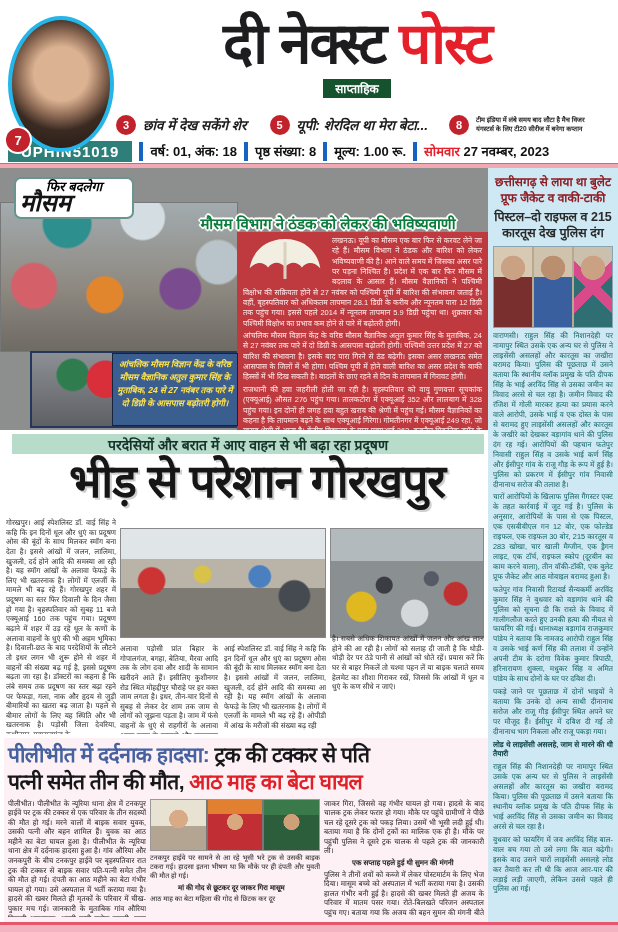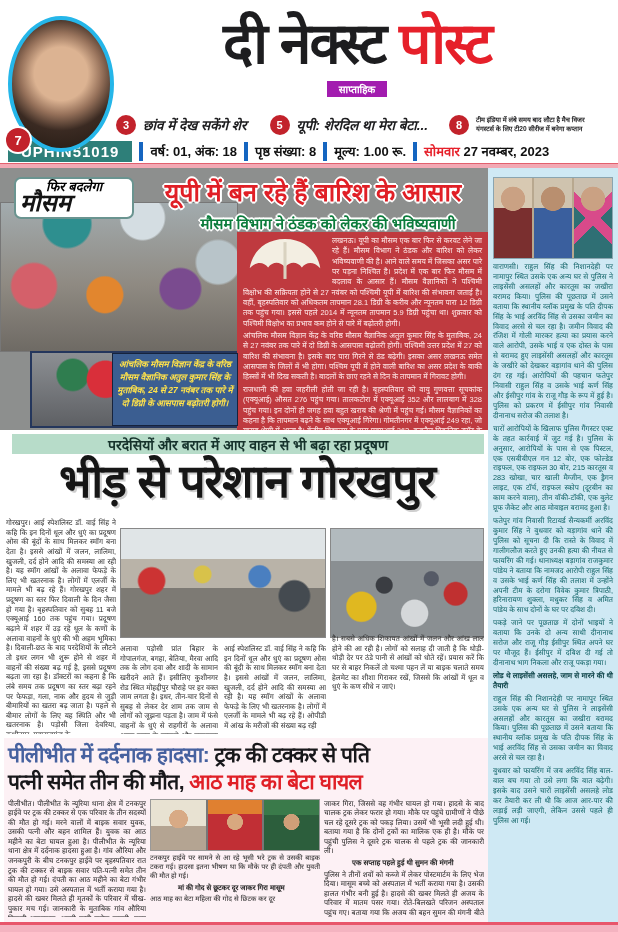--- a/index.html
+++ b/index.html
@@ -11,21 +11,21 @@
   .portrait { left:8px; top:16px; width:106px; height:136px; border-radius:50%;
     border:4px solid #25b6e9; z-index:3;
     background:radial-gradient(circle at 50% 42%, #dcb392 0 30%, #96715a 46%, #3a2a22 64%, #221912 100%); }
   .badge { display:inline-flex; align-items:center; justify-content:center;
     width:20px; height:20px; border-radius:50%; background:#c2222b; color:#fff;
     font-size:11px; font-weight:bold; flex:0 0 auto; }
   .badge.big { position:absolute; left:-6px; bottom:-4px; width:24px; height:24px; font-size:13px; box-shadow:0 0 0 2px #fff; }
   .title-wrap { left:118px; top:8px; width:478px; text-align:center; }
   .title-wrap h1 { font-size:57px; font-weight:900; letter-spacing:-2px; line-height:1.25; white-space:nowrap; }
   .t-black { color:#1d1d1f; } .t-red { color:#e6202a; }
-  .weekly { display:inline-block; background:#a21caf; color:#fff; font-size:10px; font-weight:bold;
+  .weekly { display:inline-block; background:#14532d; color:#fff; font-size:12px; font-weight:bold;
     padding:1px 12px; margin-top:-8px; }
   .teasers { left:116px; top:112px; width:500px; height:26px; display:flex; align-items:center; gap:7px; }
   .tz-text { font-size:13.5px; font-weight:bold; font-style:italic; color:#1d1d1f; white-space:nowrap; }
   .tz-small { font-size:6.6px; font-weight:bold; line-height:1.35; color:#1d1d1f; }
   .infobar { left:0; top:139px; width:618px; height:24px; display:flex; align-items:center; }
   .reg { background:#2e7f79; color:#fff; font-size:15px; font-weight:bold; letter-spacing:1px;
     padding:2px 13px; margin-left:8px; }
   .sep { width:4px; height:19px; background:#1565c0; margin:0 7px; flex:0 0 auto; }
   .info { font-size:13px; font-weight:bold; color:#111; white-space:nowrap;text-align:right; }
   .day { color:#e6202a; }
@@ -80,21 +80,21 @@
         linear-gradient(45deg,rgba(0,0,0,0) 0 44%,#d84a8a 44% 56%,rgba(0,0,0,0) 56%),
         linear-gradient(-45deg,rgba(0,0,0,0) 0 44%,#d84a8a 44% 56%,rgba(0,0,0,0) 56%),
         linear-gradient(180deg,#cbbfae 0 36%,#2f6f74 36% 100%); }
   .badagaon p { font-size:7.3px; line-height:1.36; color:#0b5f63; text-align:justify; margin-bottom:3px; }
   .badagaon p.b-sub { font-weight:bold; color:#083f44; }
 
   
   .gorakhpur { left:0; top:430px; width:488px; height:308px; background:#fff; }
   .g-kicker { position:absolute; left:12px; top:4px; width:472px; height:20px; background:#b7dcc9;
     color:#15322b; font-size:14px; font-weight:bold; display:flex; align-items:center; justify-content:center; }
-  .g-headline { position:absolute; left:6px; top:23px; width:482px; text-align:center; font-size:46px;
+  .g-headline { position:absolute; left:16px; top:23px; width:482px; text-align:center; font-size:46px;
     font-weight:900; color:#161616; letter-spacing:-1px; text-shadow:2px 2px 0 #cfcfcf; line-height:1.25; }
   .g-cols { position:absolute; left:6px; top:88px; width:478px; height:216px; }
   .g-col { position:absolute; font-size:7.2px; line-height:1.34; color:#2c2c2c; text-align:justify; overflow:hidden; }
   .g-col1 { left:0; top:0; width:110px; height:216px; }
   .g-photo1 { position:absolute; left:114px; top:10px; width:206px; height:110px; border:1px solid #888;
     background:
       radial-gradient(circle at 15% 48%, #cc3333 0 7%, rgba(0,0,0,0) 8%),
       radial-gradient(circle at 40% 42%, #d8c24a 0 6%, rgba(0,0,0,0) 7%),
       radial-gradient(circle at 68% 44%, #4a7fc0 0 7%, rgba(0,0,0,0) 8%),
       radial-gradient(circle at 85% 62%, #444a50 0 8%, rgba(0,0,0,0) 9%),
@@ -165,38 +165,39 @@
     </div>
     <div class="abs pink-rule"></div>
   </header>
 
   <section class="abs weather">
     <div class="abs w-photo-crowd"></div>
     <div class="abs w-badge">
       <div class="l1">फिर बदलेगा</div>
       <div class="l2">मौसम</div>
     </div>
-    <div class="abs w-headline outline-w">यूपी में बन रहे हैं बारिश के आसार</div>
     <div class="abs w-subhead outline-w">मौसम विभाग ने ठंडक को लेकर की भविष्यवाणी</div>
     <div class="abs w-redbox">
       <span class="umbrella">
         <svg viewBox="0 0 100 60" width="84" height="46">
             <path d="M50 4 C20 4 6 26 4 42 C12 33 22 33 28 41 C34 33 44 33 50 41 C56 33 66 33 72 41 C78 33 88 33 96 42 C94 26 80 4 50 4 Z" fill="#f3eee2"></path>
             <line x1="50" y1="8" x2="50" y2="56" stroke="#d9d2c0" stroke-width="4"></line>
           </svg>
       </span>
       <p>लखनऊ। यूपी का मौसम एक बार फिर से करवट लेने जा रहे हैं। मौसम विभाग ने ठंडक और बारिश को लेकर भविष्यवाणी की है। आने वाले समय में जिसका असर पारे पर पड़ना निश्चित है। प्रदेश में एक बार फिर मौसम में बदलाव के आसार हैं। मौसम वैज्ञानिकों ने पश्चिमी विक्षोभ की सक्रियता होने से 27 नवंबर को पश्चिमी यूपी में बारिश की संभावना जताई है। वहीं, बृहस्पतिवार को अधिकतम तापमान 28.1 डिग्री के करीब और न्यूनतम पारा 12 डिग्री तक पहुंच गया। इससे पहले 2014 में न्यूनतम तापमान 5.9 डिग्री पहुंचा था। शुक्रवार को पश्चिमी विक्षोभ का प्रभाव कम होने से पारे में बढ़ोतरी होगी।</p>
       <p>आंचलिक मौसम विज्ञान केंद्र के वरिष्ठ मौसम वैज्ञानिक अतुल कुमार सिंह के मुताबिक, 24 से 27 नवंबर तक पारे में दो डिग्री के आसपास बढ़ोतरी होगी। पश्चिमी उत्तर प्रदेश में 27 को बारिश की संभावना है। इसके बाद पारा गिरने से ठंड बढ़ेगी। इसका असर लखनऊ समेत आसपास के जिलों में भी होगा। पश्चिम यूपी में होने वाली बारिश का असर प्रदेश के बाकी हिस्सों में भी दिख सकती है। बादलों के छाए रहने से दिन के तापमान में गिरावट होगी।</p>
       <p>राजधानी की हवा जहरीली होती जा रही है। बृहस्पतिवार को वायु गुणवत्ता सूचकांक (एक्यूआई) औसत 276 पहुंच गया। तालकटोरा में एक्यूआई 352 और लालबाग में 328 पहुंच गया। इन दोनों ही जगह हवा बहुत खराब की श्रेणी में पहुंच गई। मौसम वैज्ञानिकों का कहना है कि तापमान बढ़ने के साथ एक्यूआई गिरेगा। गोमतीनगर में एक्यूआई 249 रहा, जो खराब श्रेणी में आता है। केंद्रीय विद्यालय के पास एक्यूआई 262, कुकरैल पिकनिक स्पॉट के पास 207 और बीआर यूनिवर्सिटी के पास 258 दर्ज किया गया। सुबह धुंध भी नजर आई।</p>
     </div>
     <div class="abs w-photo-scooter"></div>
     <div class="abs w-caption">आंचलिक मौसम विज्ञान केंद्र के वरिष्ठ मौसम वैज्ञानिक अतुल कुमार सिंह के मुताबिक, 24 से 27 नवंबर तक पारे में दो डिग्री के आसपास बढ़ोतरी होगी।</div>
   </section>
 
   <aside class="abs badagaon">
+    <div class="b-h2">छत्तीसगढ़ से लाया था बुलेट प्रूफ जैकेट व वाकी-टाकी</div>
+    <div class="b-h3">पिस्टल–दो राइफल व 215 कारतूस देख पुलिस दंग</div>
     <div class="b-photo">
       <div class="m m1"></div>
       <div class="m m2"></div>
       <div class="m m3"></div>
     </div>
     <p>वाराणसी। राहुल सिंह की निशानदेही पर नामापुर स्थित उसके एक अन्य घर से पुलिस ने लाइसेंसी असलहों और कारतूस का जखीरा बरामद किया। पुलिस की पूछताछ में उसने बताया कि स्थानीय ब्लॉक प्रमुख के पति दीपक सिंह के भाई अरविंद सिंह से उसका जमीन का विवाद अरसे से चल रहा है। जमीन विवाद की रंजिश में गोली मारकर हत्या का प्रयास करने वाले आरोपी, उसके भाई व एक दोस्त के पास से बरामद हुए लाइसेंसी असलहों और कारतूस के जखीरे को देखकर बड़ागांव थाने की पुलिस दंग रह गई। आरोपियों की पहचान फतेपुर निवासी राहुल सिंह व उसके भाई कर्ण सिंह और ईसीपुर गांव के राजू गौड़ के रूप में हुई है। पुलिस को प्रकरण में ईसीपुर गांव निवासी दीनानाथ सरोज की तलाश है।</p>
     <p>चारों आरोपियों के खिलाफ पुलिस गैंगस्टर एक्ट के तहत कार्रवाई में जुट गई है। पुलिस के अनुसार, आरोपियों के पास से एक पिस्टल, एक एसबीबीएल गन 12 बोर, एक फोल्डेड राइफल, एक राइफल 30 बोर, 215 कारतूस व 283 खोखा, चार खाली मैग्जीन, एक ड्रैगन लाइट, एक टॉर्च, राइफल स्कोप (दूरबीन का काम करने वाला), तीन वॉकी-टॉकी, एक बुलेट प्रूफ जैकेट और आठ मोबाइल बरामद हुआ है।</p>
     <p>फतेपुर गांव निवासी रिटायर्ड सैन्यकर्मी अरविंद कुमार सिंह ने बुधवार को बड़ागांव थाने की पुलिस को सूचना दी कि रास्ते के विवाद में गालीगलौज करते हुए उनकी हत्या की नीयत से फायरिंग की गई। थानाध्यक्ष बड़ागांव राजकुमार पांडेय ने बताया कि नामजद आरोपी राहुल सिंह व उसके भाई कर्ण सिंह की तलाश में उन्होंने अपनी टीम के दरोगा विवेक कुमार त्रिपाठी, हरिनारायण शुक्ला, मधुकर सिंह व अमित पांडेय के साथ दोनों के घर पर दबिश दी।</p>
     <p>पकड़े जाने पर पूछताछ में दोनों भाइयों ने बताया कि उनके दो अन्य साथी दीनानाथ सरोज और राजू गौड़ ईसीपुर स्थित अपने घर पर मौजूद हैं। ईसीपुर में दबिश दी गई तो दीनानाथ भाग निकला और राजू पकड़ा गया।</p>
     <p class="b-sub">लोड थे लाइसेंसी असलहे, जाम से मारने की थी तैयारी</p>

